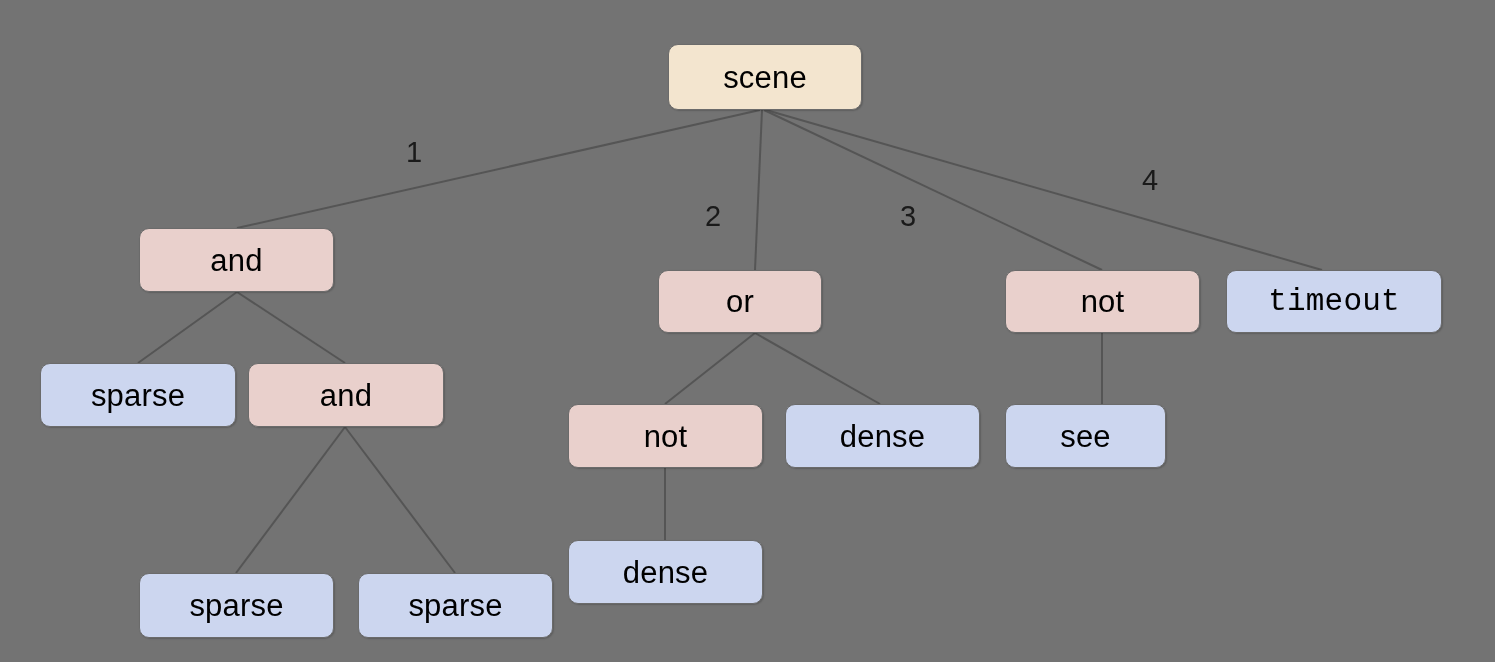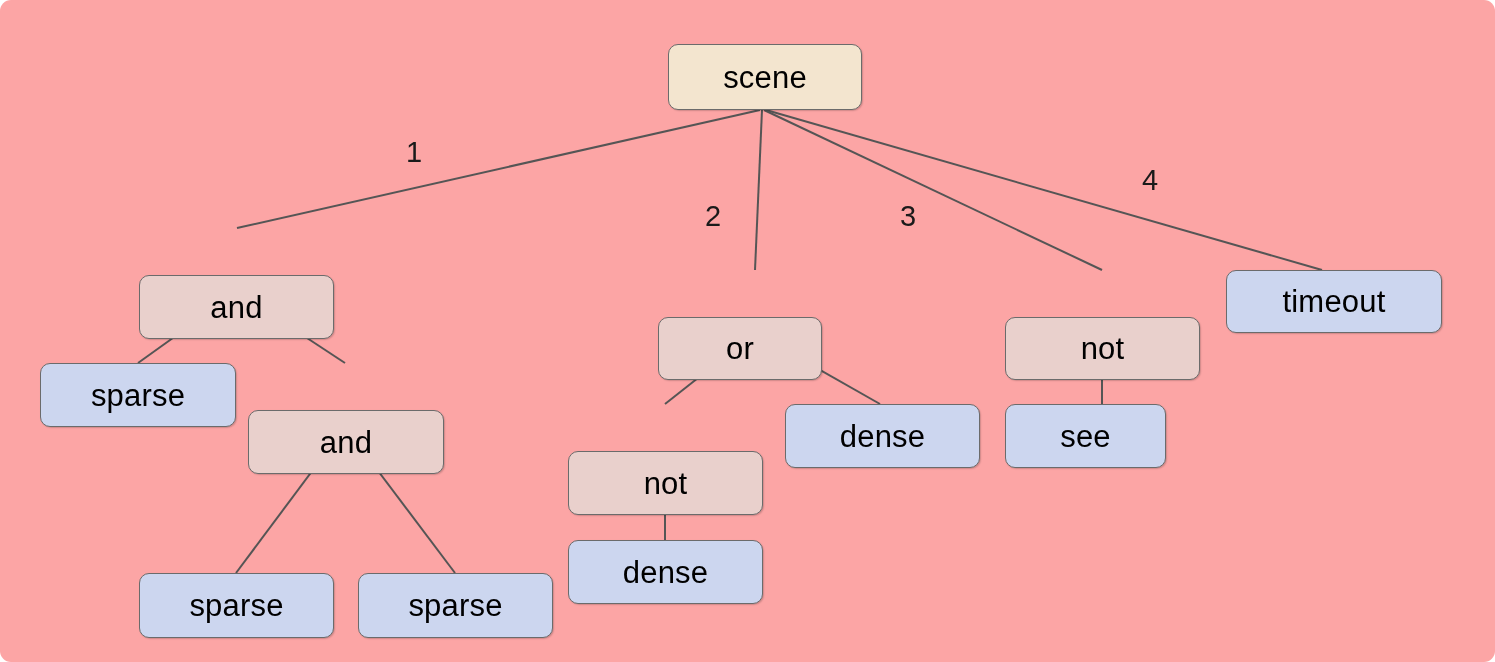--- a/index.html
+++ b/index.html
@@ -7,23 +7,22 @@
     padding: 0;
     background: #ffffff;
   }
   body {
     font-family: "Liberation Sans", sans-serif;
   }
   #canvas {
     position: relative;
     width: 1495px;
     height: 662px;
-    background: #fca5a5;
+    background: #737373;
     overflow: hidden;
-    border-radius: 11px;
   }
   #edge-layer {
     position: absolute;
     left: 0;
     top: 0;
     width: 1495px;
     height: 662px;
     pointer-events: none;
   }
   .node {
@@ -35,21 +34,21 @@
     align-items: center;
     justify-content: center;
     color: #000000;
     font-size: 31px;
     line-height: 1;
     letter-spacing: 0.2px;
     box-shadow: 1px 1px 1.5px rgba(0,0,0,0.18);
     white-space: nowrap;
   }
   .node.root   { background: #f3e5cf; }
-  .node.op     { background: #e9d0cc; margin-top: 47px; }
+  .node.op     { background: #e9d0cc; }
   .node.leaf   { background: #ccd6ef; }
   .edge-label {
     position: absolute;
     font-size: 29px;
     color: #1a1a1a;
     line-height: 1;
     white-space: nowrap;
   }
 </style>
 </head>
@@ -76,21 +75,21 @@
       </div>
       <div class="node op" style="left: 139px; top: 228px; width: 195px; height: 64px;">
         <span>and</span>
       </div>
       <div class="node op" style="left: 658px; top: 270px; width: 164px; height: 63px;">
         <span>or</span>
       </div>
       <div class="node op" style="left: 1005px; top: 270px; width: 195px; height: 63px;">
         <span>not</span>
       </div>
-      <div class="node leaf" style="left: 1226px; top: 270px; width: 216px; height: 63px;">
+      <div class="node leaf" style="left: 1226px; top: 270px; width: 216px; height: 63px; font-family: Liberation Mono, monospace;">
         <span>timeout</span>
       </div>
       <div class="node leaf" style="left: 40px; top: 363px; width: 196px; height: 64px;">
         <span>sparse</span>
       </div>
       <div class="node op" style="left: 248px; top: 363px; width: 196px; height: 64px;">
         <span>and</span>
       </div>
       <div class="node op" style="left: 568px; top: 404px; width: 195px; height: 64px;">
         <span>not</span>

